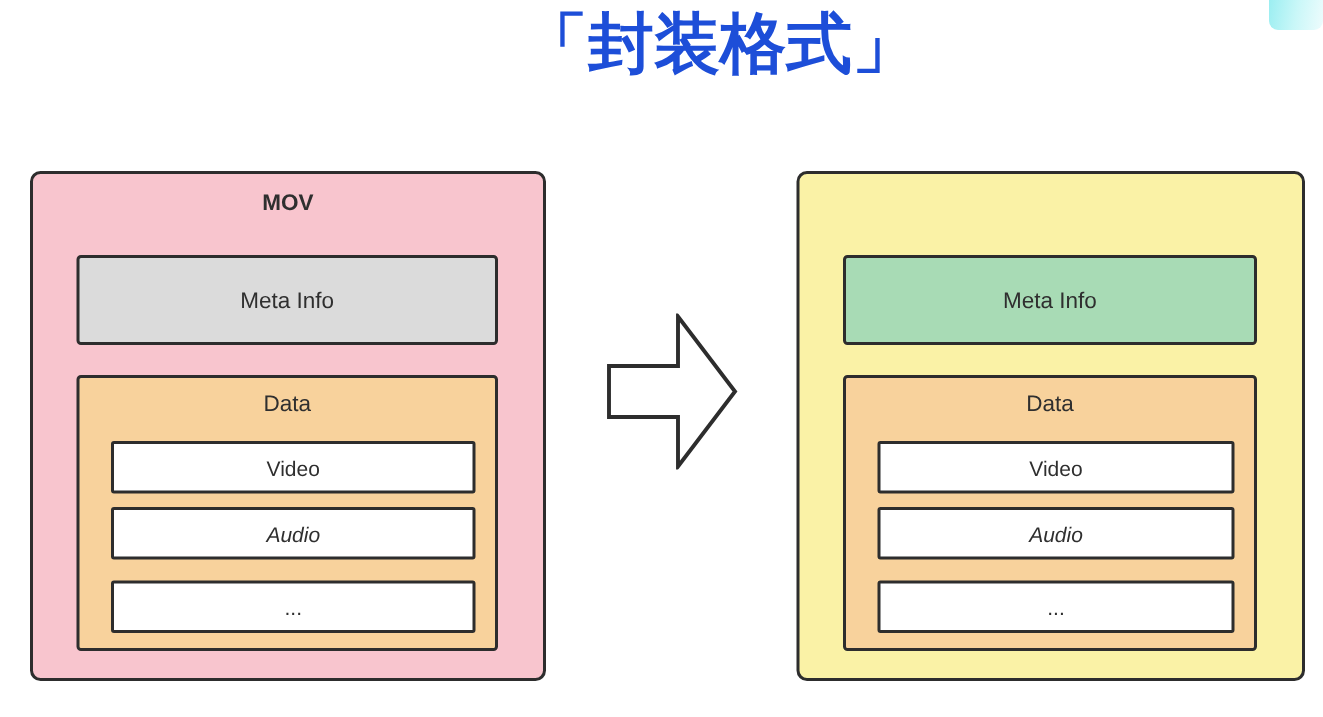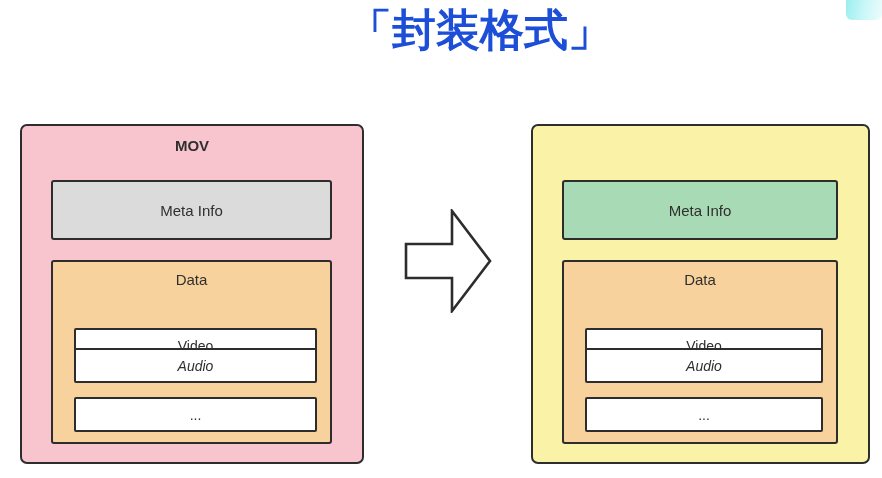--- a/index.html
+++ b/index.html
@@ -22,21 +22,21 @@
     width: 100%;
     margin: 0;
     text-align: center;
     font-size: 44px;
     line-height: 1.25;
     font-weight: 800;
     letter-spacing: 0px;
   }
   .container {
     position: absolute;
-    top: 124px;
+    top: 114px;
     height: 340px;
     border: 2px solid #2d2d2d;
     border-radius: 7px;
     box-sizing: border-box;
   }
   .container.mov { left: 20px;  width: 344px; }
   .container.mp4 { left: 531px; width: 339px; }
   .container-label {
     position: absolute;
     top: 11px;
@@ -86,21 +86,21 @@
     background: #ffffff;
     border: 2px solid #2d2d2d;
     border-radius: 2px;
     display: flex;
     align-items: center;
     justify-content: center;
     font-size: 14px;
     color: #2f2f2f;
     box-sizing: border-box;
   }
-  .data-row.r1 { top: 42px; margin-top: 24px; }
+  .data-row.r1 { top: 42px; }
   .data-row.r2 { top: 86px; font-style: italic; }
   .data-row.r3 { top: 135px; }
   .arrow-wrap {
     position: absolute;
     left: 404px;
     top: 209px;
     width: 88px;
     height: 104px;
   }
   .overlay-artifact {

